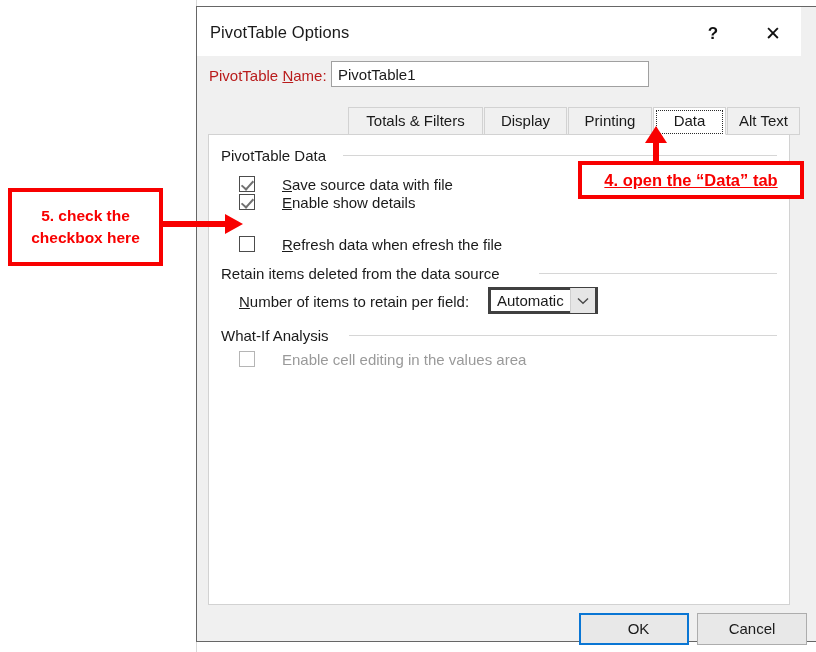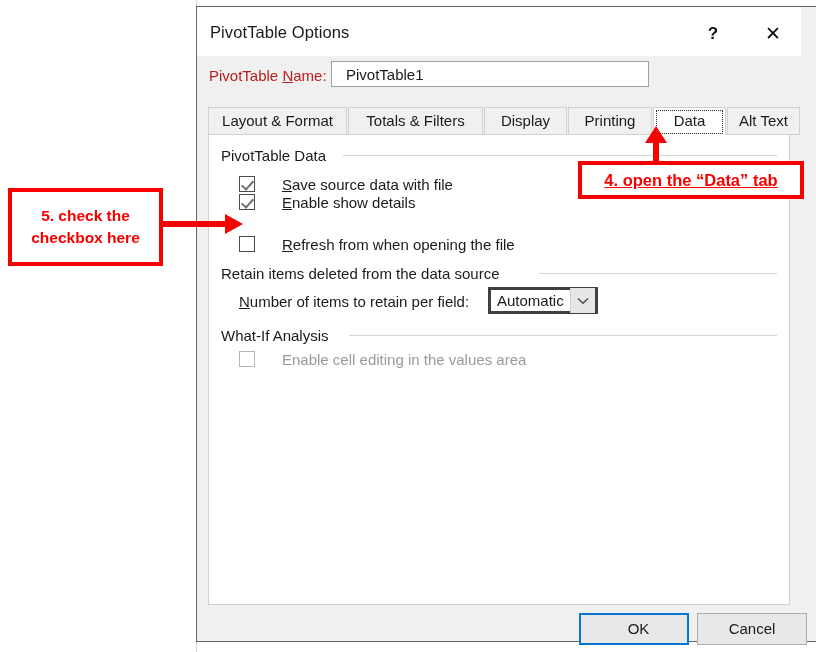--- a/index.html
+++ b/index.html
@@ -87,21 +87,21 @@
   #name-label u { text-decoration: underline; }
   #name-input {
     position: absolute;
     left: 134px; top: 5px;
     width: 318px; height: 26px;
     border: 1px solid #a0a0a0;
     background: #ffffff;
     font-family: "Liberation Sans", sans-serif;
     font-size: 15px;
     color: #1a1a1a;
-    padding: 0 14px;
+    padding: 0 6px;
     box-sizing: border-box;
     outline: none;
   }
 
   
   #tabstrip {
     position: absolute;
     left: 11px;
     top: 100px;
     width: 582px;
@@ -353,21 +353,20 @@
   </div>
 
   <div id="name-row">
     <div id="name-label">
       <span>PivotTable </span><u>N</u><span>ame:</span>
     </div>
     <input id="name-input" type="text" value="PivotTable1" style="">
   </div>
 
   <div id="tabstrip">
-      <div class="tab" style="left: 0px; width: 139px;"><span>Layout &amp; Format</span></div>
       <div class="tab" style="left: 140px; width: 135px;"><span>Totals &amp; Filters</span></div>
       <div class="tab" style="left: 276px; width: 83px;"><span>Display</span></div>
       <div class="tab" style="left: 360px; width: 84px;"><span>Printing</span></div>
       <div class="tab selected" style="left: 445px; width: 73px;"><span>Data</span><span class="tab-focus"></span></div>
       <div class="tab" style="left: 519px; width: 73px;"><span>Alt Text</span></div>
     </div>
 
   <div id="tabpanel">
 
     <div class="group-head" style="top:12px">PivotTable Data</div>
@@ -378,21 +377,21 @@
       <span class="cb-label"><u>S</u><span>ave source data with file</span></span>
     </div>
 
     <div class="cb-row" style="top:56px">
       <span class="cb-box checked"></span>
       <span class="cb-label"><u>E</u><span>nable show details</span></span>
     </div>
 
     <div class="cb-row" style="top:98px">
       <span class="cb-box"></span>
-      <span class="cb-label"><u>R</u><span>efresh from when opening the file</span></span>
+      <span class="cb-label"><u>R</u><span>efresh data when efresh the file</span></span>
     </div>
 
     <div class="group-head" style="top:130px">Retain items deleted from the data source</div>
     <div class="group-rule" style="top:138px; left:330px"></div>
 
     <div id="retain-label" style="top:158px"><u>N</u><span>umber of items to retain per field:</span></div>
     <div id="retain-combo" style="left:279px; top:152px">
       <span id="retain-combo-value">Automatic</span>
       <span id="retain-combo-arrow">
         <svg width="12" height="8" viewBox="0 0 12 8">

